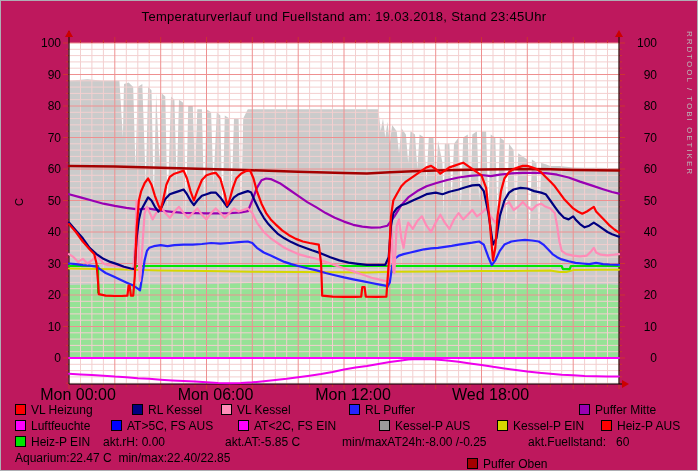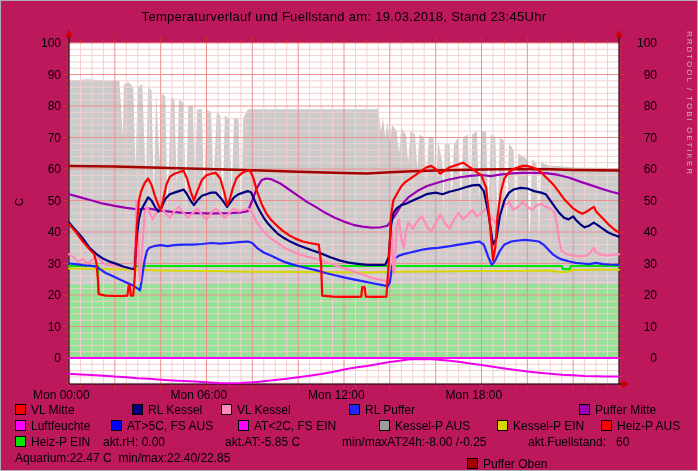--- a/index.html
+++ b/index.html
@@ -7,21 +7,21 @@
          border:1px solid #aeaeb4;box-sizing:border-box;overflow:hidden;
          font-family:Liberation Sans, sans-serif;color:#000;}
   .abs{position:absolute;}
   #title{left:68px;top:8px;width:550px;text-align:center;font-size:13px;
          letter-spacing:.3px;white-space:pre;}
   #ylabel{left:-2px;top:195px;width:40px;text-align:center;font-size:11px;
           transform:rotate(-90deg);}
   #watermark{right:3px;top:30px;font-size:8px;color:#b9b9b9;letter-spacing:2px;
              writing-mode:vertical-rl;}
   .ytick{font-size:12px;width:34px;text-align:right;height:14px;line-height:14px;}
-  .xtick{font-size:12px;width:90px;height:14px;line-height:14px;white-space:pre;}
+  .xtick{font-size:16px;width:90px;text-align:center;height:14px;line-height:14px;white-space:pre;}
   .lrow-item{position:absolute;height:13px;line-height:13px;font-size:12px;white-space:pre;}
   .swatch{display:inline-block;width:9px;height:9px;border:1px solid #000;
           vertical-align:-1px;margin-right:5px;}
   svg{position:absolute;left:0;top:0;}
 </style>
 </head>
 <body>
 
 <div id="graph">
   <div class="abs" id="title">Temperaturverlauf und Fuellstand am: 19.03.2018, Stand 23:45Uhr</div>
@@ -70,24 +70,24 @@
       <div class="abs ytick" style="left: 622px; top: 161.005px;">60</div>
       <div class="abs ytick" style="left: 622px; top: 129.503px;">70</div>
       <div class="abs ytick" style="left: 622px; top: 98.0023px;">80</div>
       <div class="abs ytick" style="left: 622px; top: 66.5012px;">90</div>
       <div class="abs ytick" style="left: 622px; top: 35px;">100</div>
     </div>
   <div id="xticks">
       <div class="abs xtick" style="left: 32px; top: 387px;">Mon 00:00</div>
       <div class="abs xtick" style="left: 169.5px; top: 387px;">Mon 06:00</div>
       <div class="abs xtick" style="left: 307px; top: 387px;">Mon 12:00</div>
-      <div class="abs xtick" style="left: 444.5px; top: 387px;">Mon 18:00</div>
+      <div class="abs xtick" style="left: 444.5px; top: 387px;">Wed 18:00</div>
     </div>
   <div id="legend">
-      <div class="lrow-item" style="left: 14px; top: 403px;"><span class="swatch" style="background: rgb(255, 0, 0);"></span><span>VL Mitte</span></div>
+      <div class="lrow-item" style="left: 14px; top: 403px;"><span class="swatch" style="background: rgb(255, 0, 0);"></span><span>VL Heizung</span></div>
       <div class="lrow-item" style="left: 115px; top: 403px; margin-left: 16px;"><span class="swatch" style="background: rgb(0, 0, 128);"></span><span>RL Kessel</span></div>
       <div class="lrow-item" style="left: 220px; top: 403px;"><span class="swatch" style="background: rgb(255, 140, 184);"></span><span>VL Kessel</span></div>
       <div class="lrow-item" style="left: 348px; top: 403px;"><span class="swatch" style="background: rgb(36, 36, 255);"></span><span>RL Puffer</span></div>
       <div class="lrow-item" style="left: 466px; top: 409px; margin-top: 48px;"><span class="swatch" style="background: rgb(165, 0, 0);"></span><span>Puffer Oben</span></div>
       <div class="lrow-item" style="left: 578px; top: 403px;"><span class="swatch" style="background: rgb(153, 0, 179);"></span><span>Puffer Mitte</span></div>
       <div class="lrow-item" style="left: 14px; top: 419px;"><span class="swatch" style="background: rgb(255, 0, 255);"></span><span>Luftfeuchte</span></div>
       <div class="lrow-item" style="left: 110px; top: 419px;"><span class="swatch" style="background: rgb(0, 0, 255);"></span><span>AT&gt;5C, FS AUS</span></div>
       <div class="lrow-item" style="left: 237px; top: 419px;"><span class="swatch" style="background: rgb(255, 0, 255);"></span><span>AT&lt;2C, FS EIN</span></div>
       <div class="lrow-item" style="left: 378px; top: 419px;"><span class="swatch" style="background: rgb(156, 156, 156);"></span><span>Kessel-P AUS</span></div>
       <div class="lrow-item" style="left: 496px; top: 419px;"><span class="swatch" style="background: rgb(214, 214, 0);"></span><span>Kessel-P EIN</span></div>

